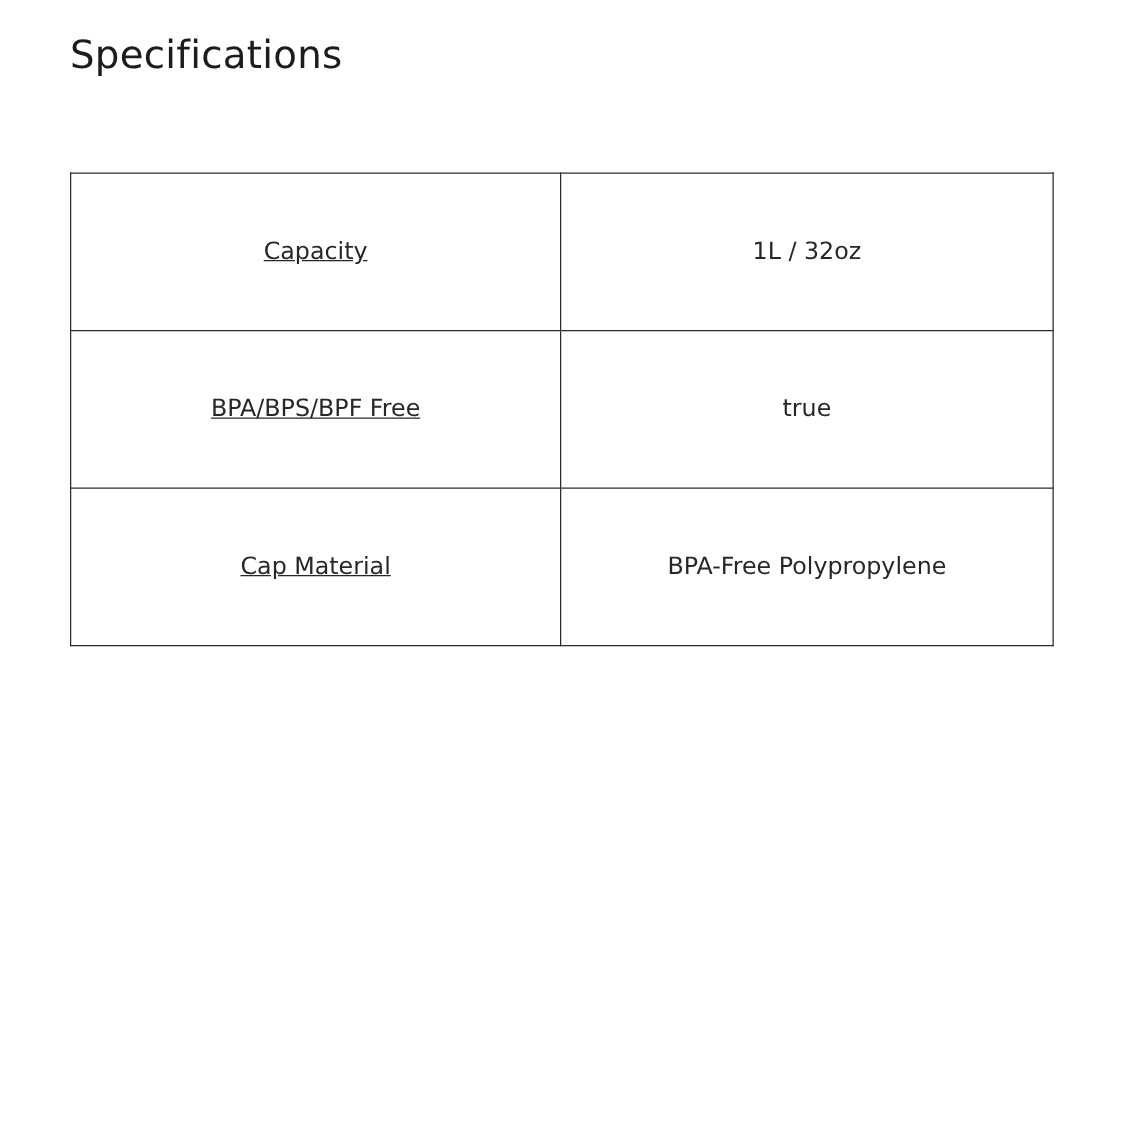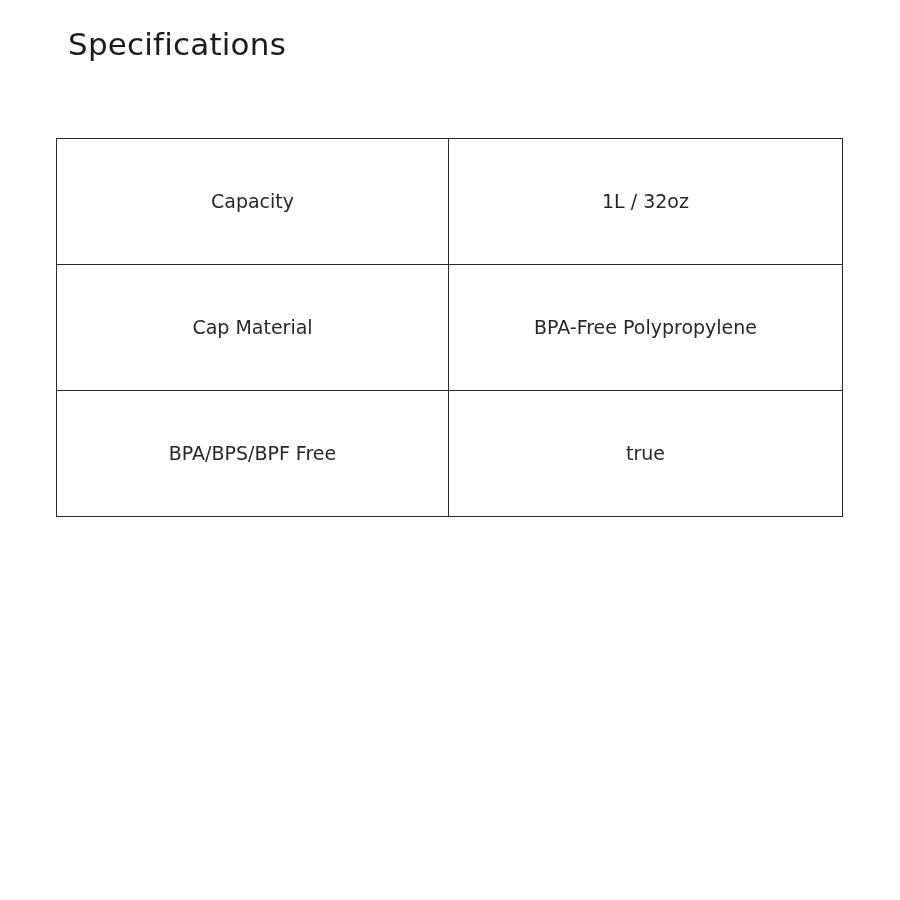--- a/index.html
+++ b/index.html
@@ -20,21 +20,20 @@
   }
   .title {
     position: absolute;
     left: 56px;
     top: 26px;
     font-size: 31px;
     font-weight: 400;
     color: #1c1c1c;
     letter-spacing: 0.2px;
     line-height: 1.2;
-    margin-left: 12px;
   }
   .spec-table {
     position: absolute;
     left: 56px;
     top: 138px;
     width: 786px;
     border-collapse: collapse;
     table-layout: fixed;
   }
   .spec-table td {
@@ -43,20 +42,21 @@
     font-size: 19px;
     font-weight: 400;
     text-align: center;
     vertical-align: middle;
     padding: 12px 14px;
     line-height: 1.38;
   }
   .spec-table td.label-cell {
     width: 392px;
     height: 126px;
+    text-decoration: underline;
   }
   .spec-table td.value-cell {
     width: 394px;
     height: 126px;
     margin-top: 28px;
   }
   .value-line { display: block; }
 </style>
 </head>
 <body>
@@ -67,27 +67,27 @@
 
   <table class="spec-table">
     <tbody>
       <tr>
         <td class="label-cell">Capacity</td>
         <td class="value-cell">
           <span class="value-line">1L / 32oz</span>
         </td>
       </tr>
       <tr>
+        <td class="label-cell">BPA/BPS/BPF Free</td>
+        <td class="value-cell">
+          <span class="value-line">true</span>
+        </td>
+      </tr>
+      <tr>
         <td class="label-cell">Cap Material</td>
         <td class="value-cell">
           <span class="value-line">BPA-Free Polypropylene</span>
-        </td>
-      </tr>
-      <tr>
-        <td class="label-cell">BPA/BPS/BPF Free</td>
-        <td class="value-cell">
-          <span class="value-line">true</span>
         </td>
       </tr>
     </tbody>
   </table>
 
 </div>
 
 </body></html>

